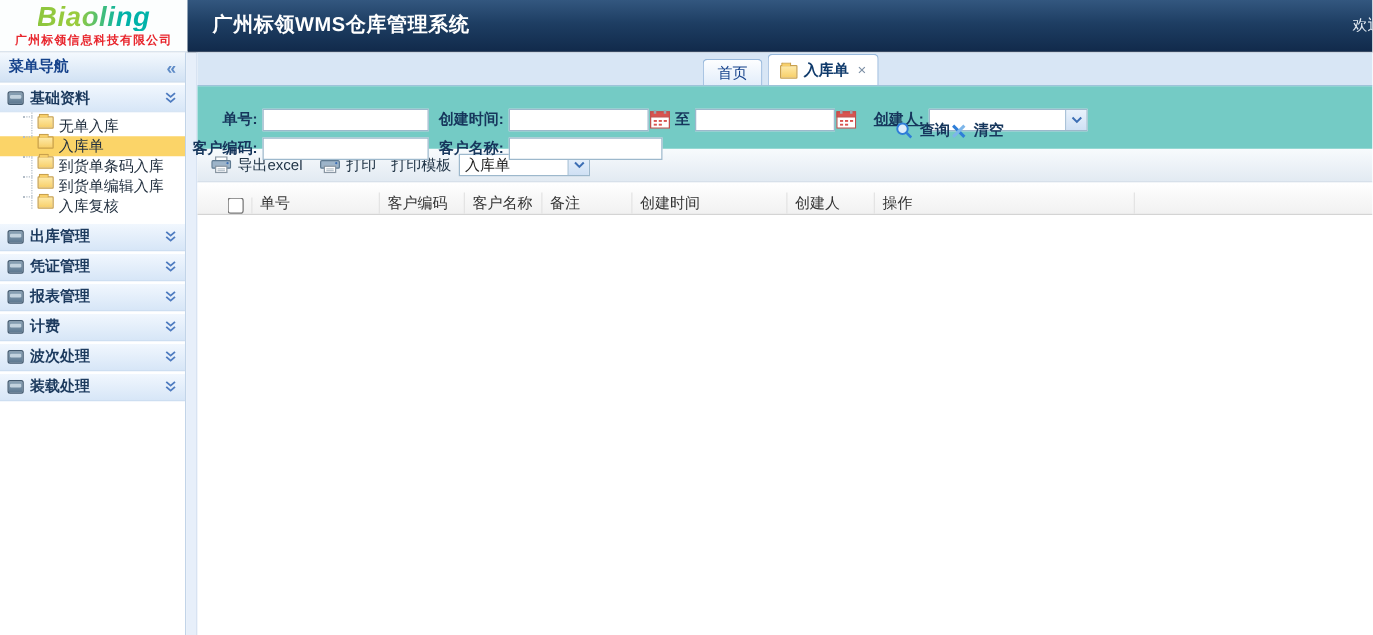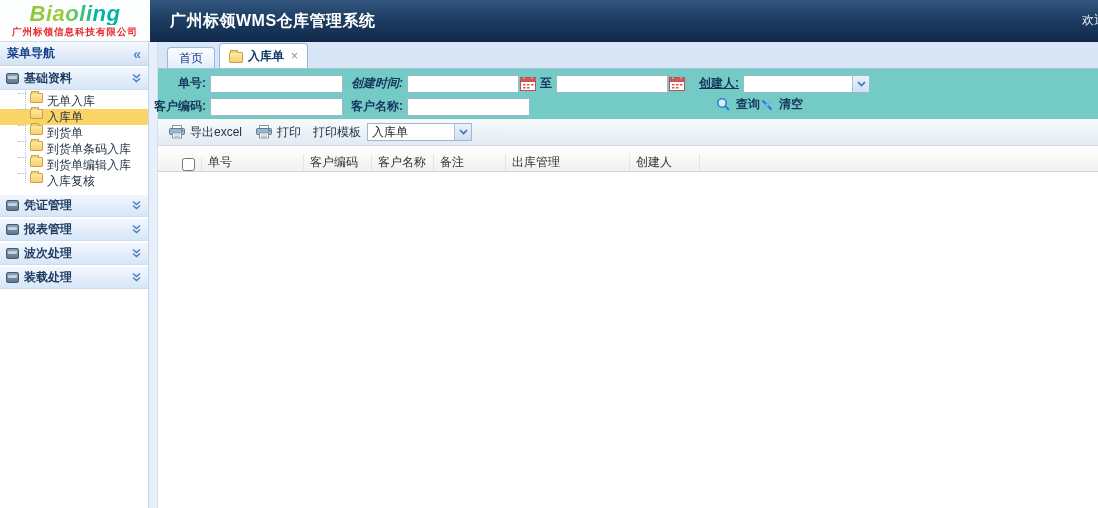--- a/index.html
+++ b/index.html
@@ -47,29 +47,29 @@
   .tree-item .dash{width:8px;border-top:1px dotted #b3bdc7;flex:0 0 auto;}
   .tree-item.selected{background:#fbd468;}
   .tree-item .yfolder{margin-top:0;width:13px;height:10px;}
 
   
   .splitter{position:absolute;top:42px;left:149px;width:9px;bottom:0;background:#e7effa;
     border-right:1px solid #d3e0ef;box-sizing:border-box;cursor:col-resize;}
 
   
   .main{position:absolute;top:42px;left:158px;right:0;bottom:0;background:#fff;}
-  .tabbar{height:27px;background:#d8e6f5;border-bottom:1px solid #9fc3d9;display:flex;align-items:flex-end;padding-left:5px;box-sizing:border-box;}
+  .tabbar{height:27px;background:#d8e6f5;border-bottom:1px solid #9fc3d9;display:flex;align-items:flex-end;padding-left:5px;box-sizing:border-box;justify-content:center;}
   .tab{display:inline-flex;align-items:center;gap:5px;height:20px;margin:0 0 0 4px;padding:0 11px;
     background:linear-gradient(#fdfeff,#e2edfa);border:1px solid #98b9dc;border-bottom:none;
     border-radius:4px 4px 0 0;color:#15428b;cursor:pointer;}
   .tab.active{background:#fff;height:24px;font-weight:bold;color:#0f3a6b;padding:0 9px;}
   .tab .close{color:#7c8fa5;font-size:12px;font-weight:normal;margin-left:2px;cursor:pointer;}
 
   
-  .search-panel{height:50px;background:#74cbc5;position:relative;box-sizing:border-box;padding-top:4px;}
+  .search-panel{height:50px;background:#74cbc5;position:relative;box-sizing:border-box;padding-top:16px;}
   .srow{display:flex;align-items:center;height:21px;padding-left:4px;margin-bottom:2px;}
   .flabel{display:flex;justify-content:flex-end;flex:0 0 auto;white-space:nowrap;
     color:#16365c;font-weight:bold;margin-right:4px;}
   .w44{width:44px;} .w58{width:58px;} .w52{width:52px;text-decoration:underline;}
   .tinput{height:18px;border:1px solid #9db8cc;background:#fff;box-sizing:border-box;padding:0 3px;font-size:12px;font-family:inherit;}
   .in-133{width:133px;} .in-112{width:112px;} .in-123{width:123px;}
   .to-label{color:#16365c;font-weight:bold;margin:0 4px;}
   .cal{width:16px;height:15px;flex:0 0 auto;margin-left:1px;cursor:pointer;}
   .fakeselect{height:18px;background:#fff;border:1px solid #9db8cc;box-sizing:border-box;
     display:flex;align-items:center;cursor:pointer;}
@@ -133,51 +133,64 @@
         <span>无单入库</span>
       </div>
       <div class="tree-item selected">
         <span class="dash"></span>
         <span class="yfolder"></span>
         <span>入库单</span>
       </div>
       <div class="tree-item">
         <span class="dash"></span>
         <span class="yfolder"></span>
-        <span>到货单</span>
+        <span>到货单条码入库</span>
       </div>
       <div class="tree-item">
         <span class="dash"></span>
         <span class="yfolder"></span>
-        <span>到货单条码入库</span>
+        <span>到货单编辑入库</span>
       </div>
       <div class="tree-item">
         <span class="dash"></span>
         <span class="yfolder"></span>
-        <span>到货单编辑入库</span>
-      </div>
-      <div class="tree-item">
-        <span class="dash"></span>
-        <span class="yfolder"></span>
         <span>入库复核</span>
       </div>
     </div>
 
     <div class="group">
       <span class="dfolder"></span>
+      <span>出库管理</span>
+      <span class="chev">
+          <svg width="11" height="11" viewBox="0 0 11 11">
+            <path d="M2 1.5 L5.5 4.5 L9 1.5 M2 5.5 L5.5 8.5 L9 5.5" fill="none" stroke="#4f7cc0" stroke-width="1.5"></path>
+          </svg>
+        </span>
+    </div>
+    <div class="group">
+      <span class="dfolder"></span>
       <span>凭证管理</span>
       <span class="chev">
           <svg width="11" height="11" viewBox="0 0 11 11">
             <path d="M2 1.5 L5.5 4.5 L9 1.5 M2 5.5 L5.5 8.5 L9 5.5" fill="none" stroke="#4f7cc0" stroke-width="1.5"></path>
           </svg>
         </span>
     </div>
     <div class="group">
       <span class="dfolder"></span>
       <span>报表管理</span>
+      <span class="chev">
+          <svg width="11" height="11" viewBox="0 0 11 11">
+            <path d="M2 1.5 L5.5 4.5 L9 1.5 M2 5.5 L5.5 8.5 L9 5.5" fill="none" stroke="#4f7cc0" stroke-width="1.5"></path>
+          </svg>
+        </span>
+    </div>
+    <div class="group">
+      <span class="dfolder"></span>
+      <span>计费</span>
       <span class="chev">
           <svg width="11" height="11" viewBox="0 0 11 11">
             <path d="M2 1.5 L5.5 4.5 L9 1.5 M2 5.5 L5.5 8.5 L9 5.5" fill="none" stroke="#4f7cc0" stroke-width="1.5"></path>
           </svg>
         </span>
     </div>
     <div class="group">
       <span class="dfolder"></span>
       <span>波次处理</span>
       <span class="chev">
@@ -209,21 +222,21 @@
         <span class="yfolder"></span>
         <span>入库单</span>
         <span class="close">×</span>
       </div>
     </div>
 
     <div class="search-panel">
       <div class="srow">
         <span class="flabel w44">单号:</span>
         <input class="tinput in-133" type="text" value="" style="">
-        <span class="flabel w58" style="margin-left:2px;font-style:italic;">创建时间:</span>
+        <span class="flabel w58" style="margin-left:2px;">创建时间:</span>
         <input class="tinput in-112" type="text" value="" style="">
         <svg class="cal" viewBox="0 0 16 15">
             <rect x="0.5" y="1.5" width="15" height="13" fill="#fff" stroke="#c0504d"></rect>
             <rect x="0.5" y="1.5" width="15" height="4" fill="#d9534f" stroke="#c0504d"></rect>
             <rect x="3" y="0" width="2" height="3" fill="#9aa7b1"></rect>
             <rect x="11" y="0" width="2" height="3" fill="#9aa7b1"></rect>
             <rect x="3" y="8" width="2.5" height="1.5" fill="#d9534f"></rect>
             <rect x="7" y="8" width="2.5" height="1.5" fill="#d9534f"></rect>
             <rect x="11" y="8" width="2.5" height="1.5" fill="#d9534f"></rect>
             <rect x="3" y="11" width="2.5" height="1.5" fill="#d9534f"></rect>
@@ -311,20 +324,21 @@
     </div>
 
     <div class="grid-header">
       <div class="gcell gc-chk">
         <input type="checkbox" class="gchk" style="">
       </div>
       <div class="gcell gc-0">单号</div>
       <div class="gcell gc-1">客户编码</div>
       <div class="gcell gc-2">客户名称</div>
       <div class="gcell gc-3">备注</div>
-      <div class="gcell gc-4">出库管理</div>
+      <div class="gcell gc-4">创建时间</div>
       <div class="gcell gc-5">创建人</div>
+      <div class="gcell gc-6">操作</div>
       <div class="gcell gc-fill"></div>
     </div>
 
     <div style="position:relative;flex:1;"></div>
   </div>
 </div>
 
 </body></html>

